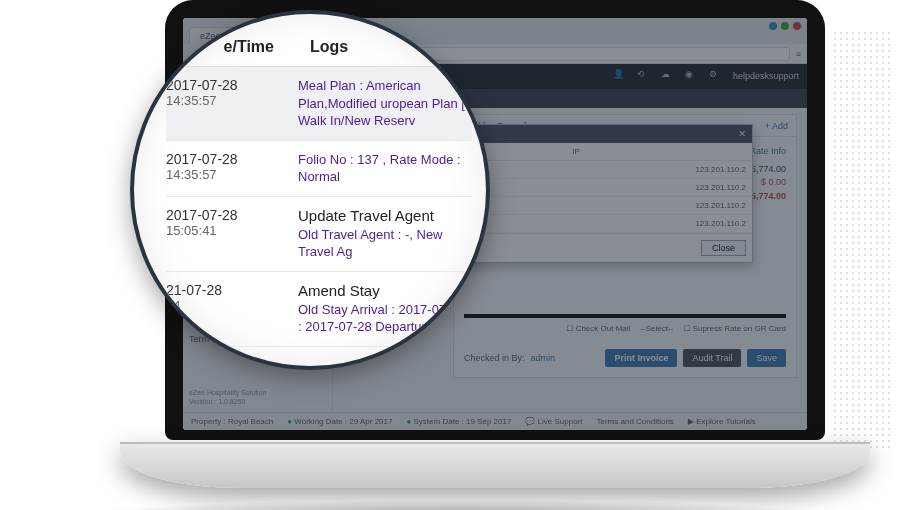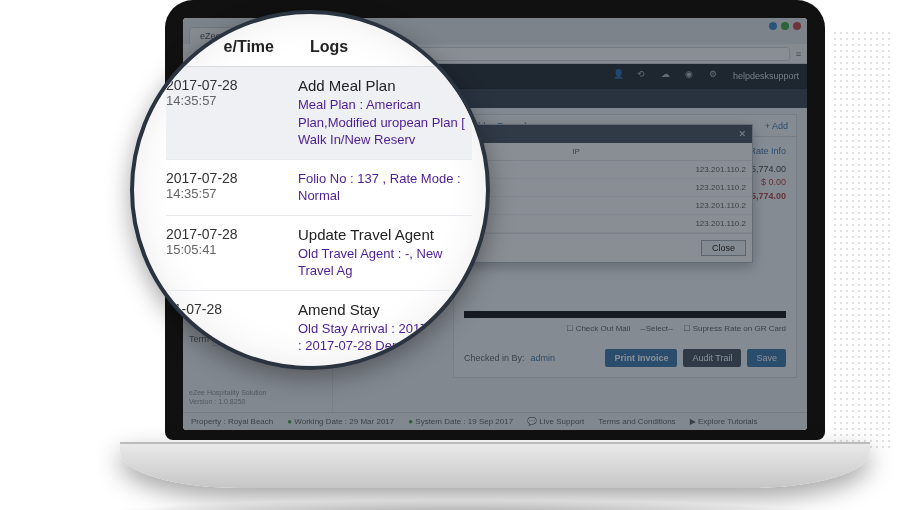--- a/index.html
+++ b/index.html
@@ -60,21 +60,21 @@
   .main { flex:1; position:relative; padding:8px; }
   .card { position:absolute; right:10px; top:6px; bottom:34px; left:120px; background:#f7f9fb; border:1px solid #d4d9df; }
   .card-top { height:22px; border-bottom:1px solid #d4d9df; display:flex; align-items:center; justify-content:flex-end; padding:0 8px; gap:12px;}
   .link { color:#2d6da9; font-size:9px;}
   .card-mid { padding:8px 10px; display:flex; justify-content:flex-end; align-items:flex-start; gap:10px;}
   .amt-block { text-align:right; font-size:9px; line-height:1.5;}
   .amt-block .neg{color:#b03535;}
   .amt-block .tot{color:#b03535; font-weight:bold;}
   .rate-link{ color:#2d6da9; font-size:9px; margin-bottom:4px; display:block;}
 
-  .card-opts { position:absolute; bottom:44px; left:10px; right:10px; border-top:7px solid #000000; padding-top:6px; display:flex; justify-content:flex-end; gap:10px; font-size:8px; color:#555;}
+  .card-opts { position:absolute; bottom:44px; left:10px; right:10px; border-top:4px solid #000000; padding-top:6px; display:flex; justify-content:flex-end; gap:10px; font-size:8px; color:#555;}
   .chk::before{content:"☐ "; }
 
   .card-foot { position:absolute; left:10px; right:10px; bottom:10px; display:flex; align-items:center; gap:6px;}
   .card-foot .lbl{ color:#555; }
   .card-foot .val{ color:#2d6da9;}
   .card-foot .gap{flex:1;}
   .btn { padding:3px 8px; font-size:9px; border:1px solid transparent; border-radius:2px; color:#fff;}
   .btn.blue{ background:#2d6da9;font-weight:bold;}
   .btn.dark{ background:#3a4654;}
   .btn.save{ background:#2d6da9;}
@@ -227,21 +227,21 @@
                 <span class="btn blue">Print Invoice</span>
                 <span class="btn dark">Audit Trail</span>
                 <span class="btn save">Save</span>
               </div>
             </div>
           </div>
         </div>
 
         <div class="footer">
           <span>Property : Royal Beach</span>
-          <span class="dot">Working Date : 29 Mar 2017</span>
+          <span class="dot">Working Date : 29 Apr 2017</span>
           <span class="dot">System Date : 19 Sep 2017</span>
           <span>💬 <span>Live Support</span></span>
           <span>Terms and Conditions</span>
           <span>▶ <span>Explore Tutorials</span></span>
         </div>
 
         <div class="popup">
           <div class="hd">
             <span></span>
             <span>✕</span>
@@ -287,21 +287,20 @@
       <span class="hc1">e/Time</span>
       <span>Logs</span>
     </div>
 
     <div class="mrow hl">
       <div class="dt">
         <div class="d">2017-07-28</div>
         <div class="t">14:35:57</div>
       </div>
       <div class="lg">
-        <div class="ttl">Add Meal Plan</div>
         <div class="det">Meal Plan : American Plan,Modified
 uropean Plan [ Walk In/New Reserv</div>
       </div>
     </div>
 
     <div class="mrow">
       <div class="dt">
         <div class="d">2017-07-28</div>
         <div class="t">14:35:57</div>
       </div>

